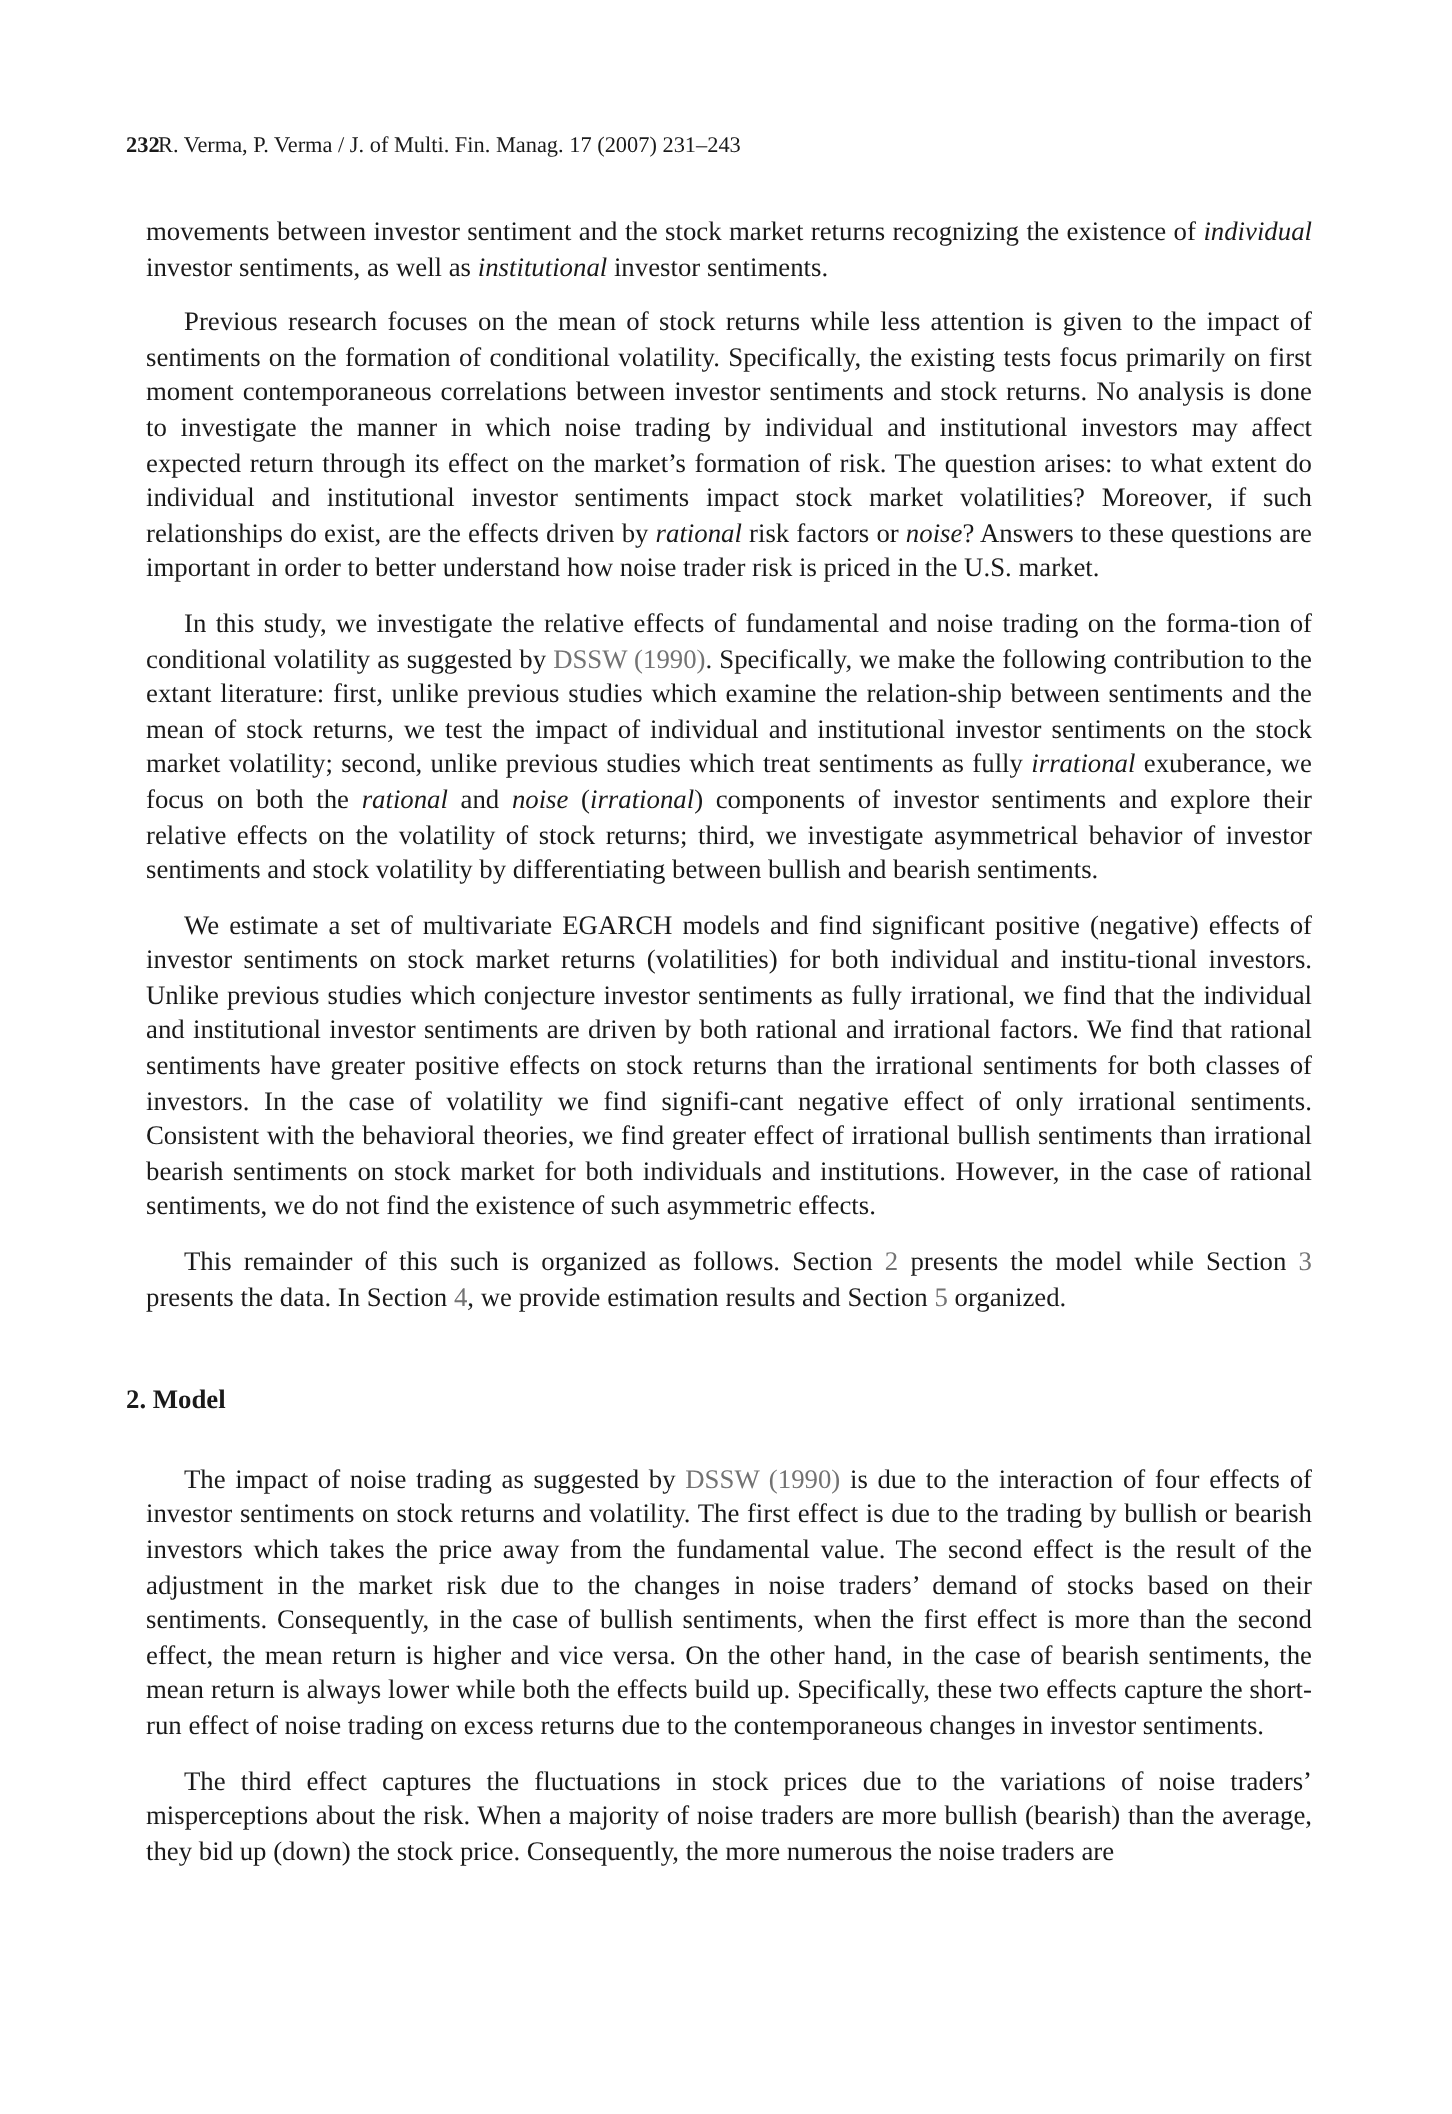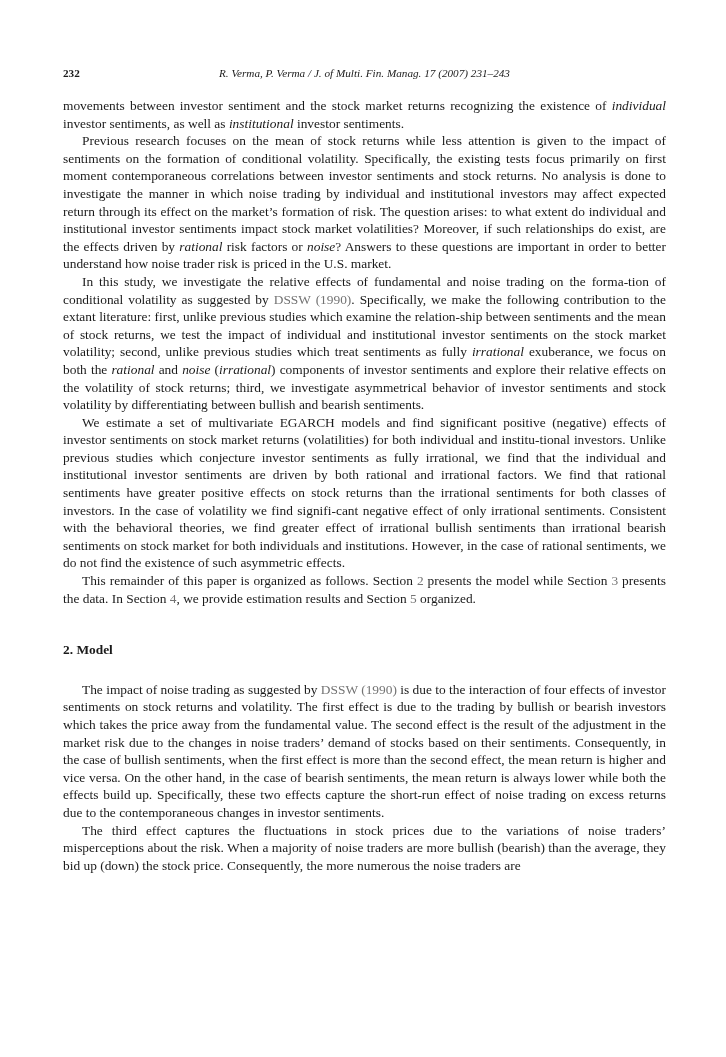--- a/index.html
+++ b/index.html
@@ -1,23 +1,23 @@
 <!DOCTYPE html>
 <html><head>
 <meta charset="utf-8">
 <style>
   html, body { margin: 0; padding: 0; background: #ffffff; }
   body { width: 726px; height: 1057px; overflow: hidden; position: relative;
          font-family: "Liberation Serif", "DejaVu Serif", serif; color: #1a1a1a; }
   .page { position: absolute; left: 63px; top: 0; width: 603px; }
   .running-head { position: absolute; top: 66px; left: 0; width: 603px; font-size: 11.2px; line-height: 14px; }
   .running-head .pno { position: absolute; left: 0; font-weight: bold; }
-  .running-head .rh { position: absolute; left: 0; width: 603px; text-align: center; font-style: italic; }
+  .running-head .rh { position: absolute; left: 16px; width: 603px; text-align: left; }
   .body { position: absolute; top: 97px; left: 0; width: 603px; font-size: 13.4px; line-height: 17.6px; text-align: justify; }
-  .body p { margin: 0; text-indent: 0; hyphens: manual; }
+  .body p { margin: 10px; text-indent: 0; hyphens: manual; }
   .body p.ind { text-indent: 19px; }
   .body a, .lnk { color: #737373; text-decoration: none; }
   .h2 { font-weight: bold; margin: 34px 0 22px 0; font-size: 13.4px; }
 </style>
 </head>
 <body>
 
 <div class="page">
   <div class="running-head">
     <span class="pno">232</span>
@@ -26,21 +26,21 @@
 
   <div class="body">
     <p><span>movements between investor sentiment and the stock market returns recognizing the existence of </span><i>individual</i><span> investor sentiments, as well as </span><i>institutional</i><span> investor sentiments.</span></p>
 
     <p class="ind"><span>Previous research focuses on the mean of stock returns while less attention is given to the impact of sentiments on the formation of conditional volatility. Specifically, the existing tests focus primarily on first moment contemporaneous correlations between investor sentiments and stock returns. No analysis is done to investigate the manner in which noise trading by individual and institutional investors may affect expected return through its effect on the market’s formation of risk. The question arises: to what extent do individual and institutional investor sentiments impact stock market volatilities? Moreover, if such relationships do exist, are the effects driven by </span><i>rational</i><span> risk factors or </span><i>noise</i><span>? Answers to these questions are important in order to better understand how noise trader risk is priced in the U.S. market.</span></p>
 
     <p class="ind"><span>In this study, we investigate the relative effects of fundamental and noise trading on the forma-tion of conditional volatility as suggested by </span><a class="lnk">DSSW (1990)</a><span>. Specifically, we make the following contribution to the extant literature: first, unlike previous studies which examine the relation-ship between sentiments and the mean of stock returns, we test the impact of individual and institutional investor sentiments on the stock market volatility; second, unlike previous studies which treat sentiments as fully </span><i>irrational</i><span> exuberance, we focus on both the </span><i>rational</i><span> and </span><i>noise</i><span> (</span><i>irrational</i><span>) components of investor sentiments and explore their relative effects on the volatility of stock returns; third, we investigate asymmetrical behavior of investor sentiments and stock volatility by differentiating between bullish and bearish sentiments.</span></p>
 
     <p class="ind"><span>We estimate a set of multivariate EGARCH models and find significant positive (negative) effects of investor sentiments on stock market returns (volatilities) for both individual and institu-tional investors. Unlike previous studies which conjecture investor sentiments as fully irrational, we find that the individual and institutional investor sentiments are driven by both rational and irrational factors. We find that rational sentiments have greater positive effects on stock returns than the irrational sentiments for both classes of investors. In the case of volatility we find signifi-cant negative effect of only irrational sentiments. Consistent with the behavioral theories, we find greater effect of irrational bullish sentiments than irrational bearish sentiments on stock market for both individuals and institutions. However, in the case of rational sentiments, we do not find the existence of such asymmetric effects.</span></p>
 
-    <p class="ind"><span>This remainder of this paper is organized as follows. Section </span><a class="lnk">2</a><span> presents the model while Section </span><a class="lnk">3</a><span> presents the data. In Section </span><a class="lnk">4</a><span>, we provide estimation results and Section </span><a class="lnk">5</a><span> organized.</span></p>
+    <p class="ind"><span>This remainder of this such is organized as follows. Section </span><a class="lnk">2</a><span> presents the model while Section </span><a class="lnk">3</a><span> presents the data. In Section </span><a class="lnk">4</a><span>, we provide estimation results and Section </span><a class="lnk">5</a><span> organized.</span></p>
 
     <div class="h2">2.  Model</div>
 
     <p class="ind"><span>The impact of noise trading as suggested by </span><a class="lnk">DSSW (1990)</a><span> is due to the interaction of four effects of investor sentiments on stock returns and volatility. The first effect is due to the trading by bullish or bearish investors which takes the price away from the fundamental value. The second effect is the result of the adjustment in the market risk due to the changes in noise traders’ demand of stocks based on their sentiments. Consequently, in the case of bullish sentiments, when the first effect is more than the second effect, the mean return is higher and vice versa. On the other hand, in the case of bearish sentiments, the mean return is always lower while both the effects build up. Specifically, these two effects capture the short-run effect of noise trading on excess returns due to the contemporaneous changes in investor sentiments.</span></p>
 
     <p class="ind"><span>The third effect captures the fluctuations in stock prices due to the variations of noise traders’ misperceptions about the risk. When a majority of noise traders are more bullish (bearish) than the average, they bid up (down) the stock price. Consequently, the more numerous the noise traders are</span></p>
   </div>
 </div>
 
 </body></html>

